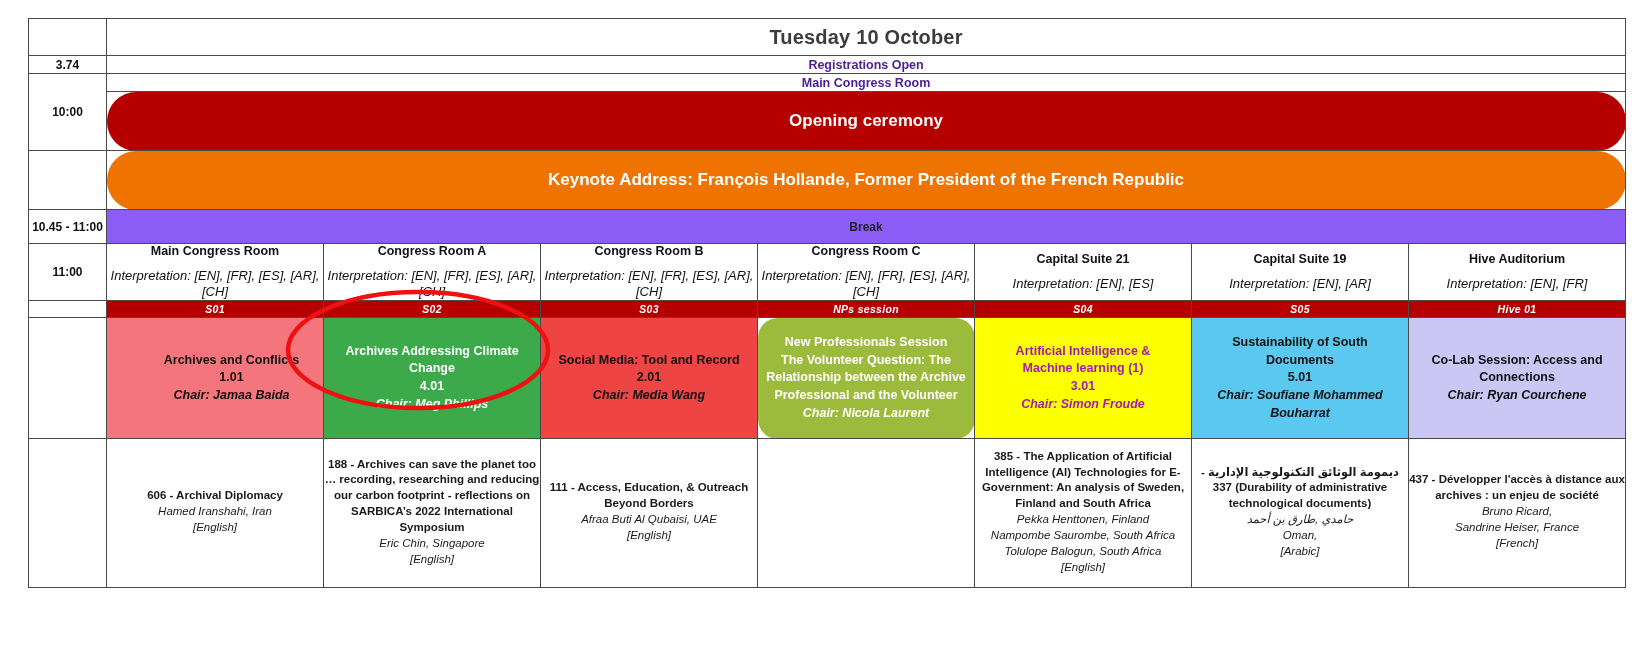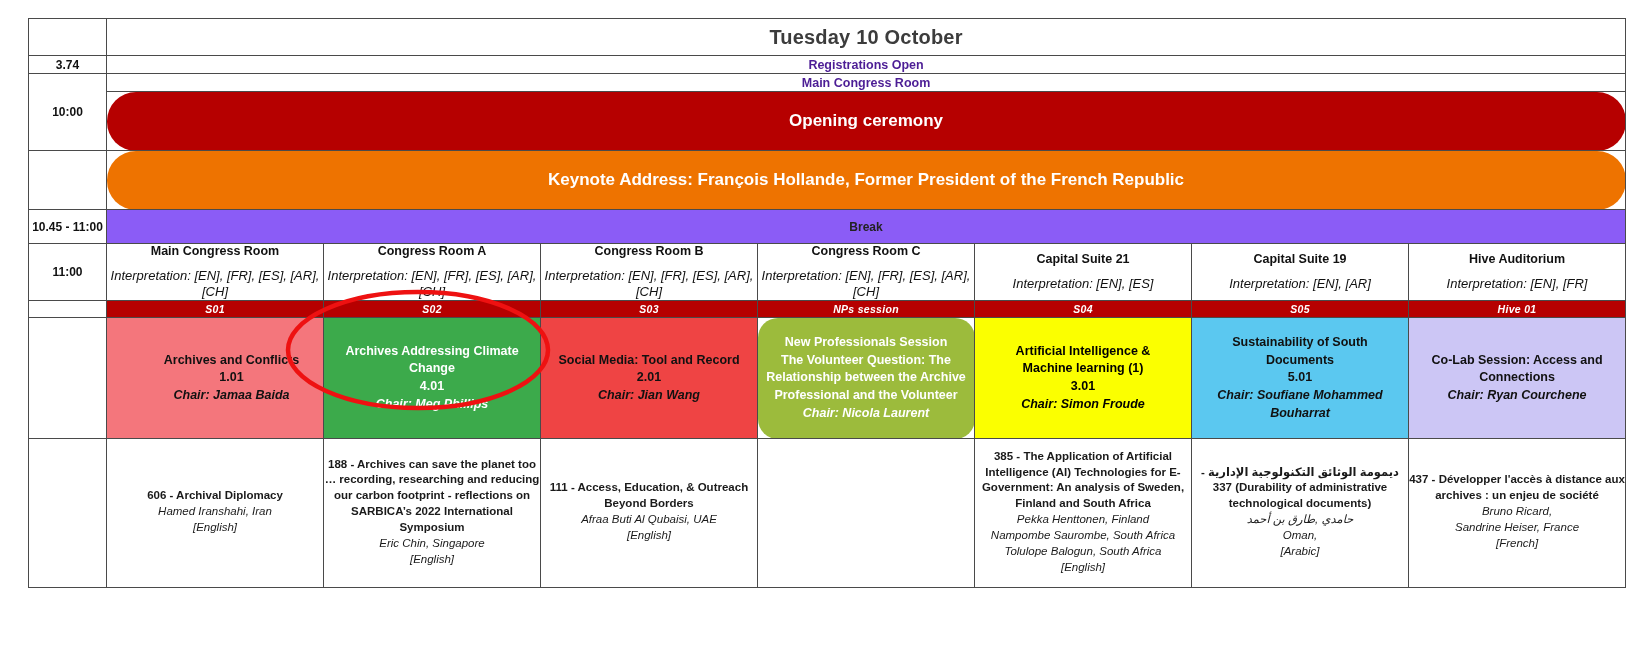--- a/index.html
+++ b/index.html
@@ -190,30 +190,30 @@
             <span class="line chair">Chair: Jamaa Baida</span>
           </td>
         <td class="session" id="sess1" style="background: rgb(60, 170, 75); color: rgb(255, 255, 255);">
             <span class="line">Archives Addressing Climate Change</span>
             <span class="line">4.01</span>
             <span class="line chair">Chair: Meg Phillips</span>
           </td>
         <td class="session" id="sess2" style="background: #ef4444; color: rgb(17, 17, 17);">
             <span class="line">Social Media: Tool and Record</span>
             <span class="line">2.01</span>
-            <span class="line chair">Chair: Jian Wang</span>
+            <span class="line chair">Chair: Media Wang</span>
           </td>
         <td class="session" id="sess3" style="background: rgb(156, 187, 60); color: rgb(255, 255, 255); border-radius: 20px;">
             <span class="line">New Professionals Session</span>
             <span class="line">The Volunteer Question: The</span>
             <span class="line">Relationship between the Archive</span>
             <span class="line">Professional and the Volunteer</span>
             <span class="line chair">Chair: Nicola Laurent</span>
           </td>
-        <td class="session" id="sess4" style="background: rgb(251, 255, 0); color: #000000;">
+        <td class="session" id="sess4" style="background: rgb(251, 255, 0); color: #a21caf;">
             <span class="line">Artificial Intelligence &amp;</span>
             <span class="line">Machine learning (1)</span>
             <span class="line">3.01</span>
             <span class="line chair">Chair: Simon Froude</span>
           </td>
         <td class="session" id="sess5" style="background: rgb(91, 200, 240); color: rgb(17, 17, 17);">
             <span class="line">Sustainability of South</span>
             <span class="line">Documents</span>
             <span class="line">5.01</span>
             <span class="line chair">Chair: Soufiane Mohammed Bouharrat</span>

